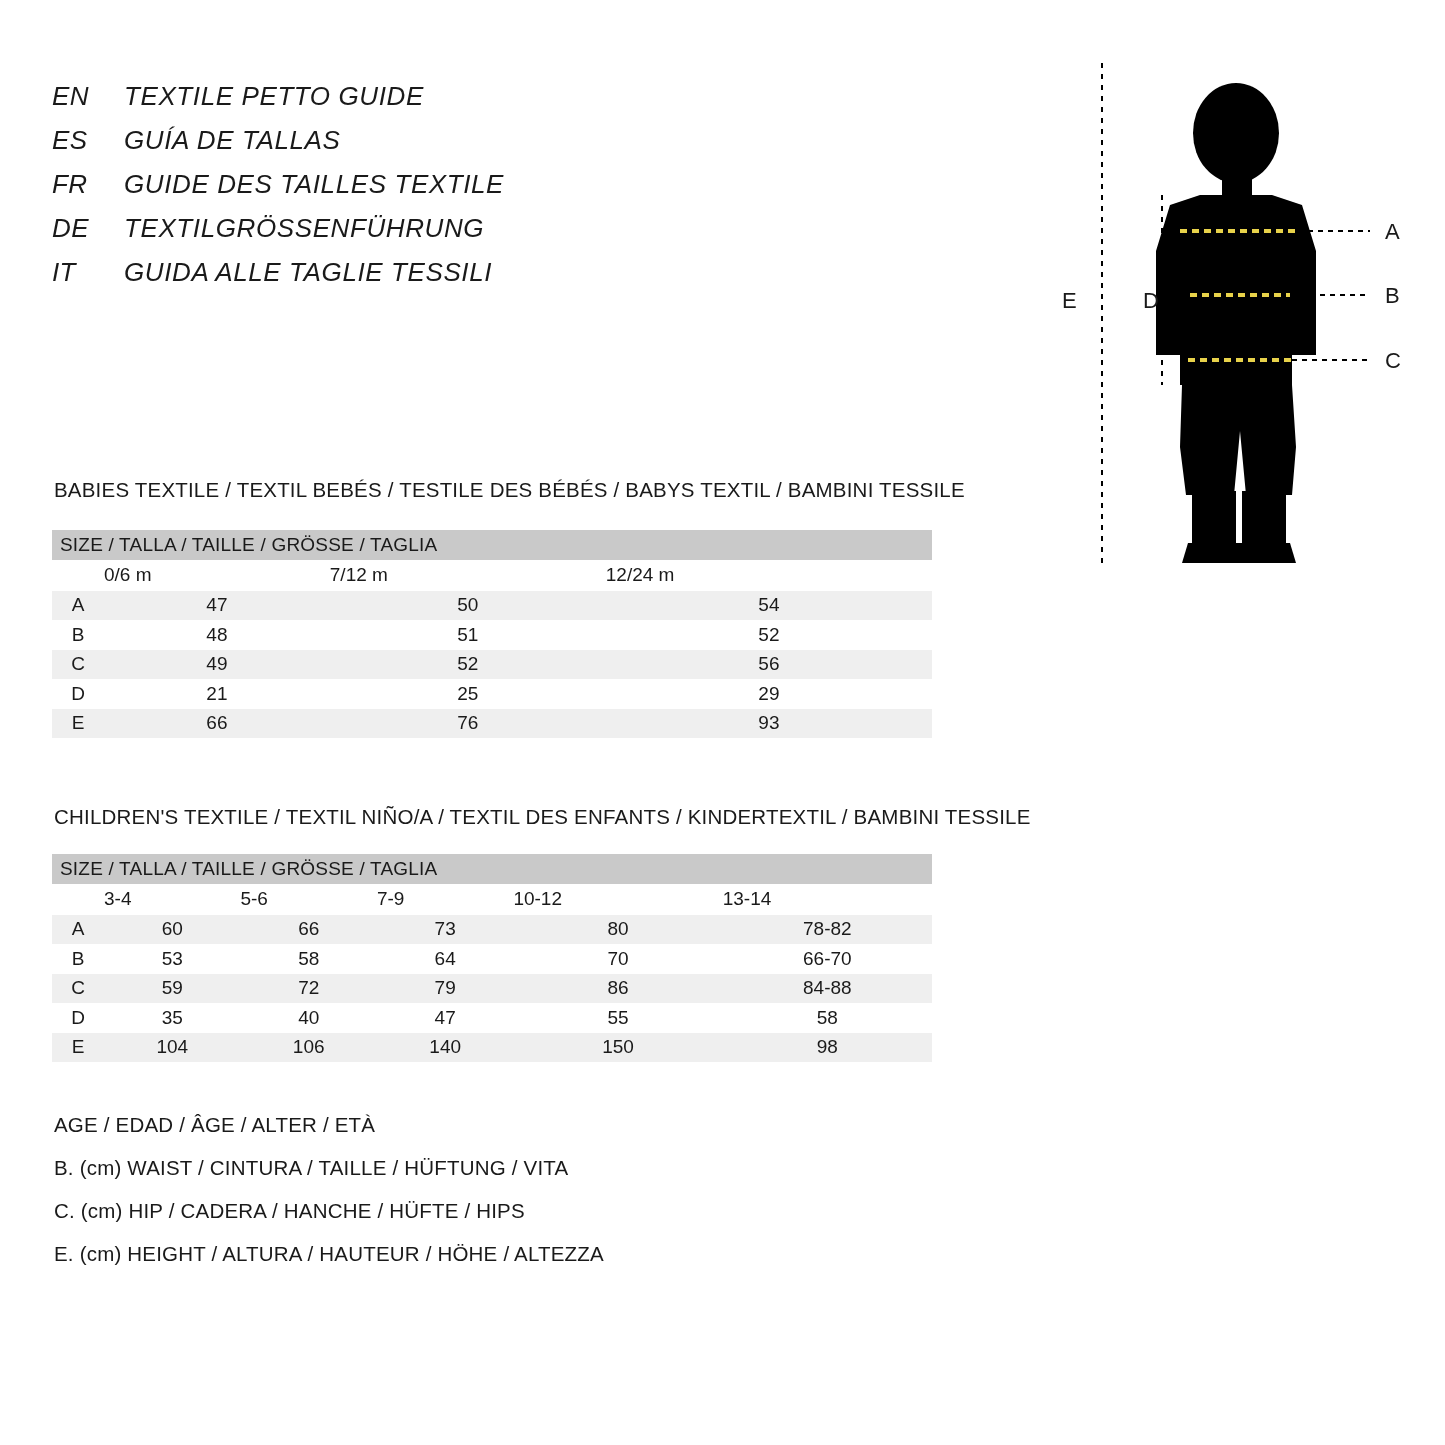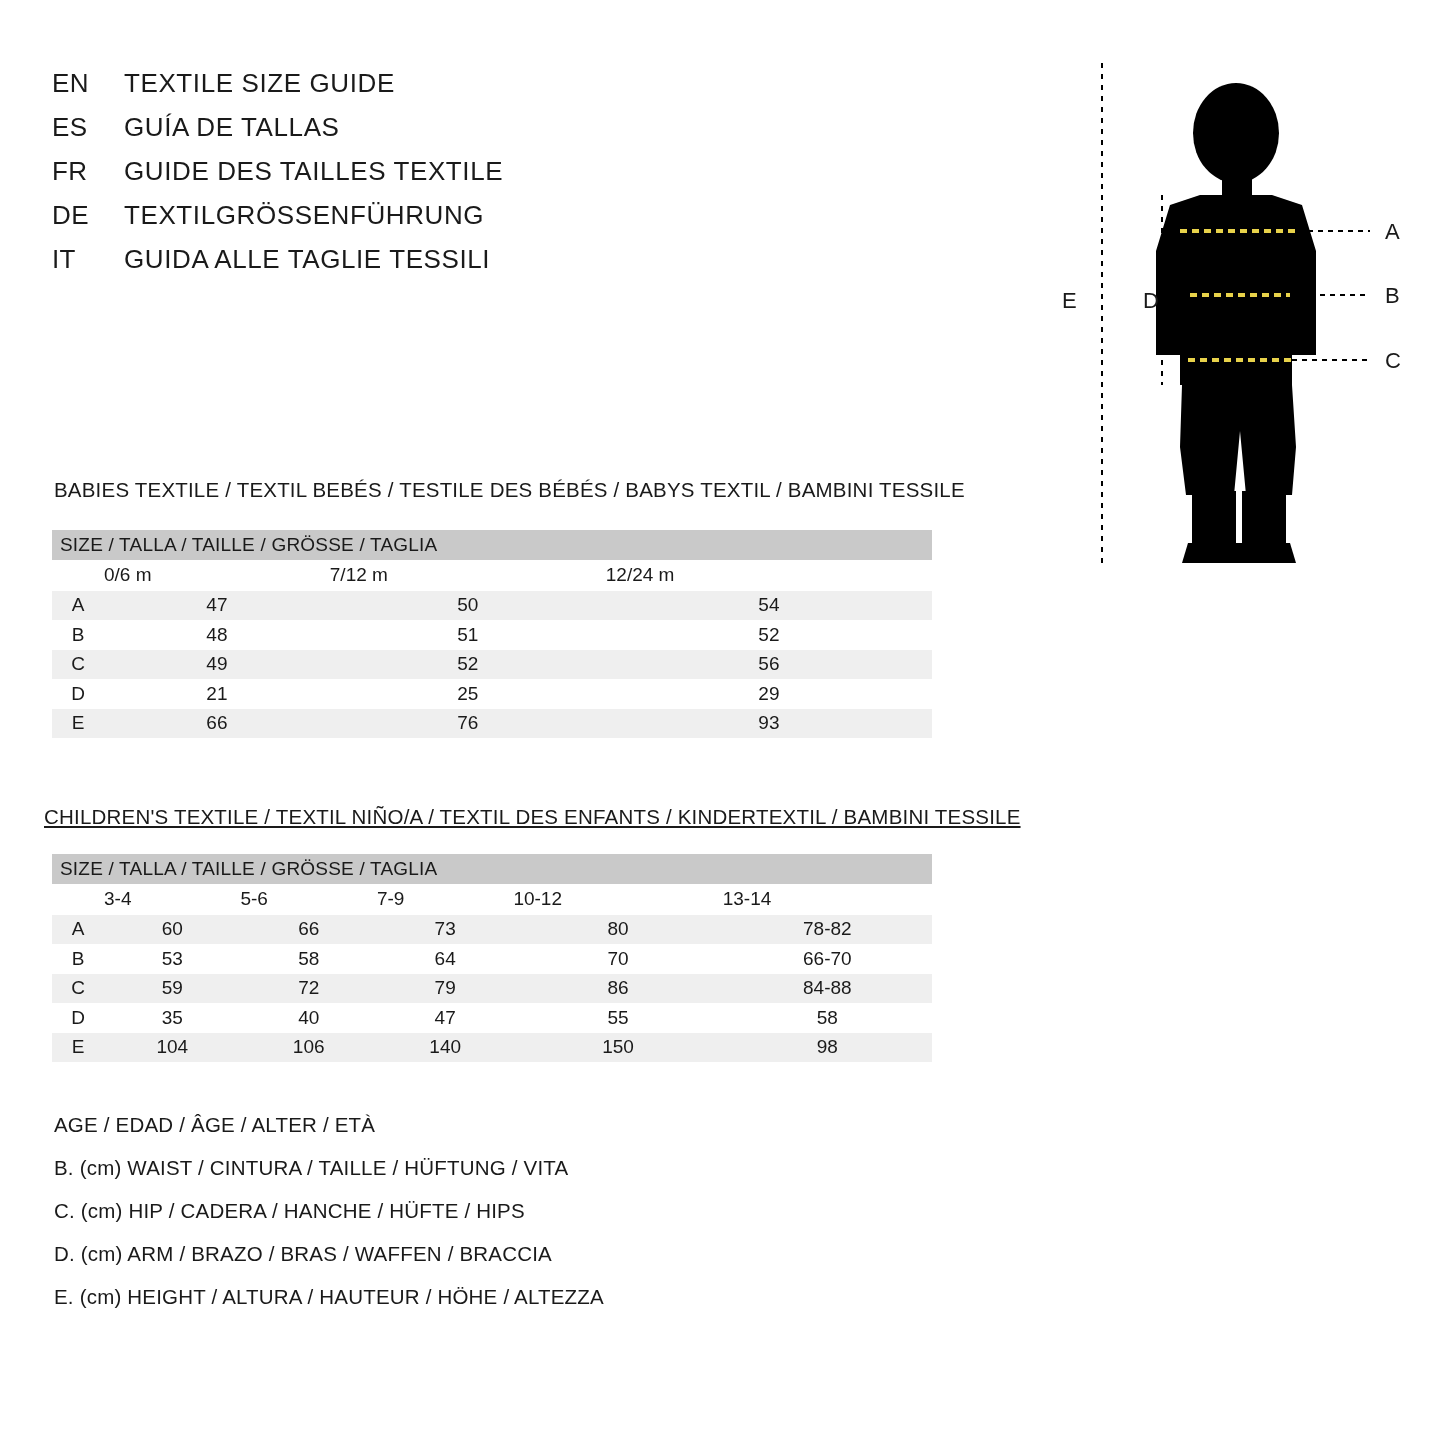--- a/index.html
+++ b/index.html
@@ -18,22 +18,23 @@
 
   
   #title-block {
     position: absolute;
     left: 52px;
     top: 68px;
     width: 700px;
   }
   .title-row {
     display: flex;
-    align-items: flex-start;
+    align-items: flex-end;
     height: 44px;
+    font-style: italic;
   }
   .title-lang {
     width: 72px;
     font-size: 26px;
     letter-spacing: 0.4px;
     color: #1a1a1a;
   }
   .title-text {
     font-size: 26px;
     letter-spacing: 0.6px;
@@ -52,21 +53,21 @@
   
   .section-heading {
     position: absolute;
     font-size: 20.5px;
     letter-spacing: 0.2px;
     color: #1a1a1a;
     white-space: nowrap;
     text-align: center;
   }
   #babies-heading { left: 54px; top: 478px; }
-  #children-heading { left: 44px; top: 805px; text-decoration: underline; }
+  #children-heading { left: 54px; top: 805px; }
 
   
   .size-table {
     position: absolute;
     border-collapse: collapse;
     font-size: 19px;
     color: #1a1a1a;
   }
   #babies-table { left: 52px; top: 530px; width: 880px; }
   #children-table { left: 52px; top: 854px; width: 880px; }
@@ -113,21 +114,21 @@
     height: 43px;
     white-space: nowrap;
   }
 </style>
 </head>
 <body>
 
 <div id="title-block">
   <div class="title-row">
     <div class="title-lang">EN</div>
-    <div class="title-text">TEXTILE SIZE GUIDE</div>
+    <div class="title-text">TEXTILE PETTO GUIDE</div>
   </div>
   <div class="title-row">
     <div class="title-lang">ES</div>
     <div class="title-text">GUÍA DE TALLAS</div>
   </div>
   <div class="title-row">
     <div class="title-lang">FR</div>
     <div class="title-text">GUIDE DES TAILLES TEXTILE</div>
   </div>
   <div class="title-row">
@@ -281,15 +282,14 @@
     <td>150</td>
     <td>98</td>
   </tr>
 </tbody>
   </table>
 
 <div id="legend">
   <div class="legend-line">AGE / EDAD / ÂGE / ALTER / ETÀ</div>
   <div class="legend-line">B. (cm) WAIST / CINTURA / TAILLE / HÜFTUNG / VITA</div>
   <div class="legend-line">C. (cm) HIP / CADERA / HANCHE / HÜFTE / HIPS</div>
-  <div class="legend-line">D. (cm) ARM / BRAZO / BRAS / WAFFEN / BRACCIA</div>
   <div class="legend-line">E. (cm) HEIGHT / ALTURA / HAUTEUR / HÖHE / ALTEZZA</div>
 </div>
 
 </body></html>

